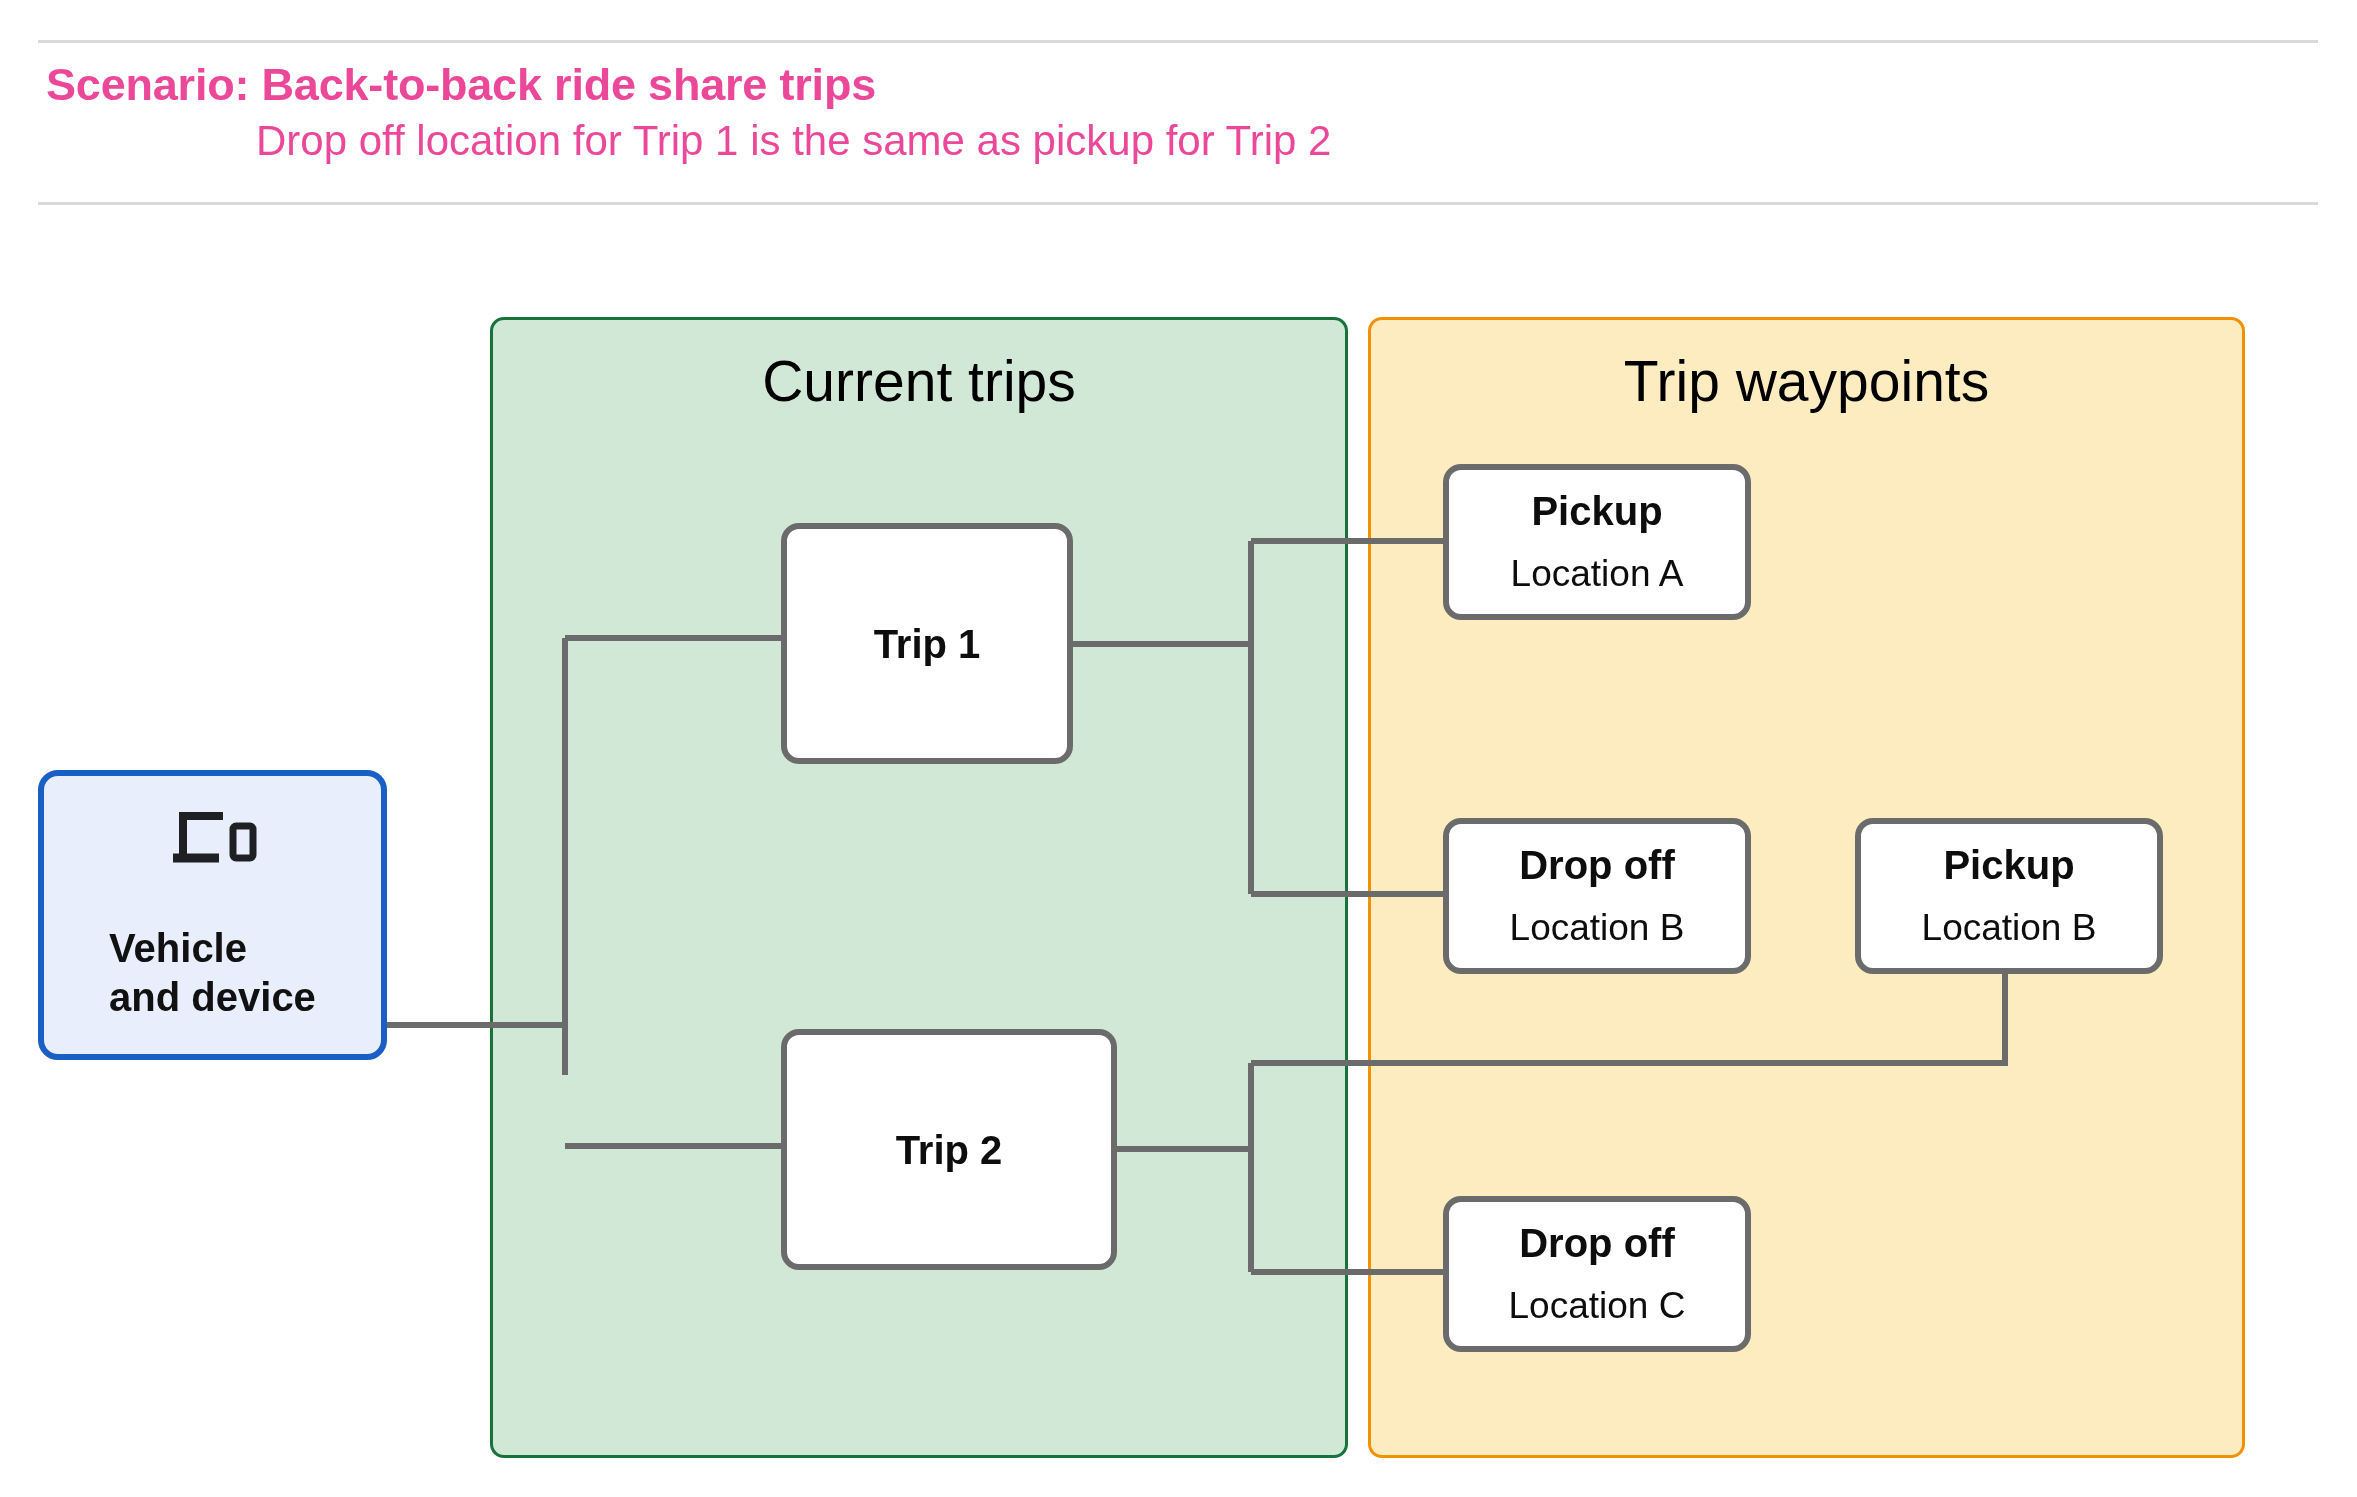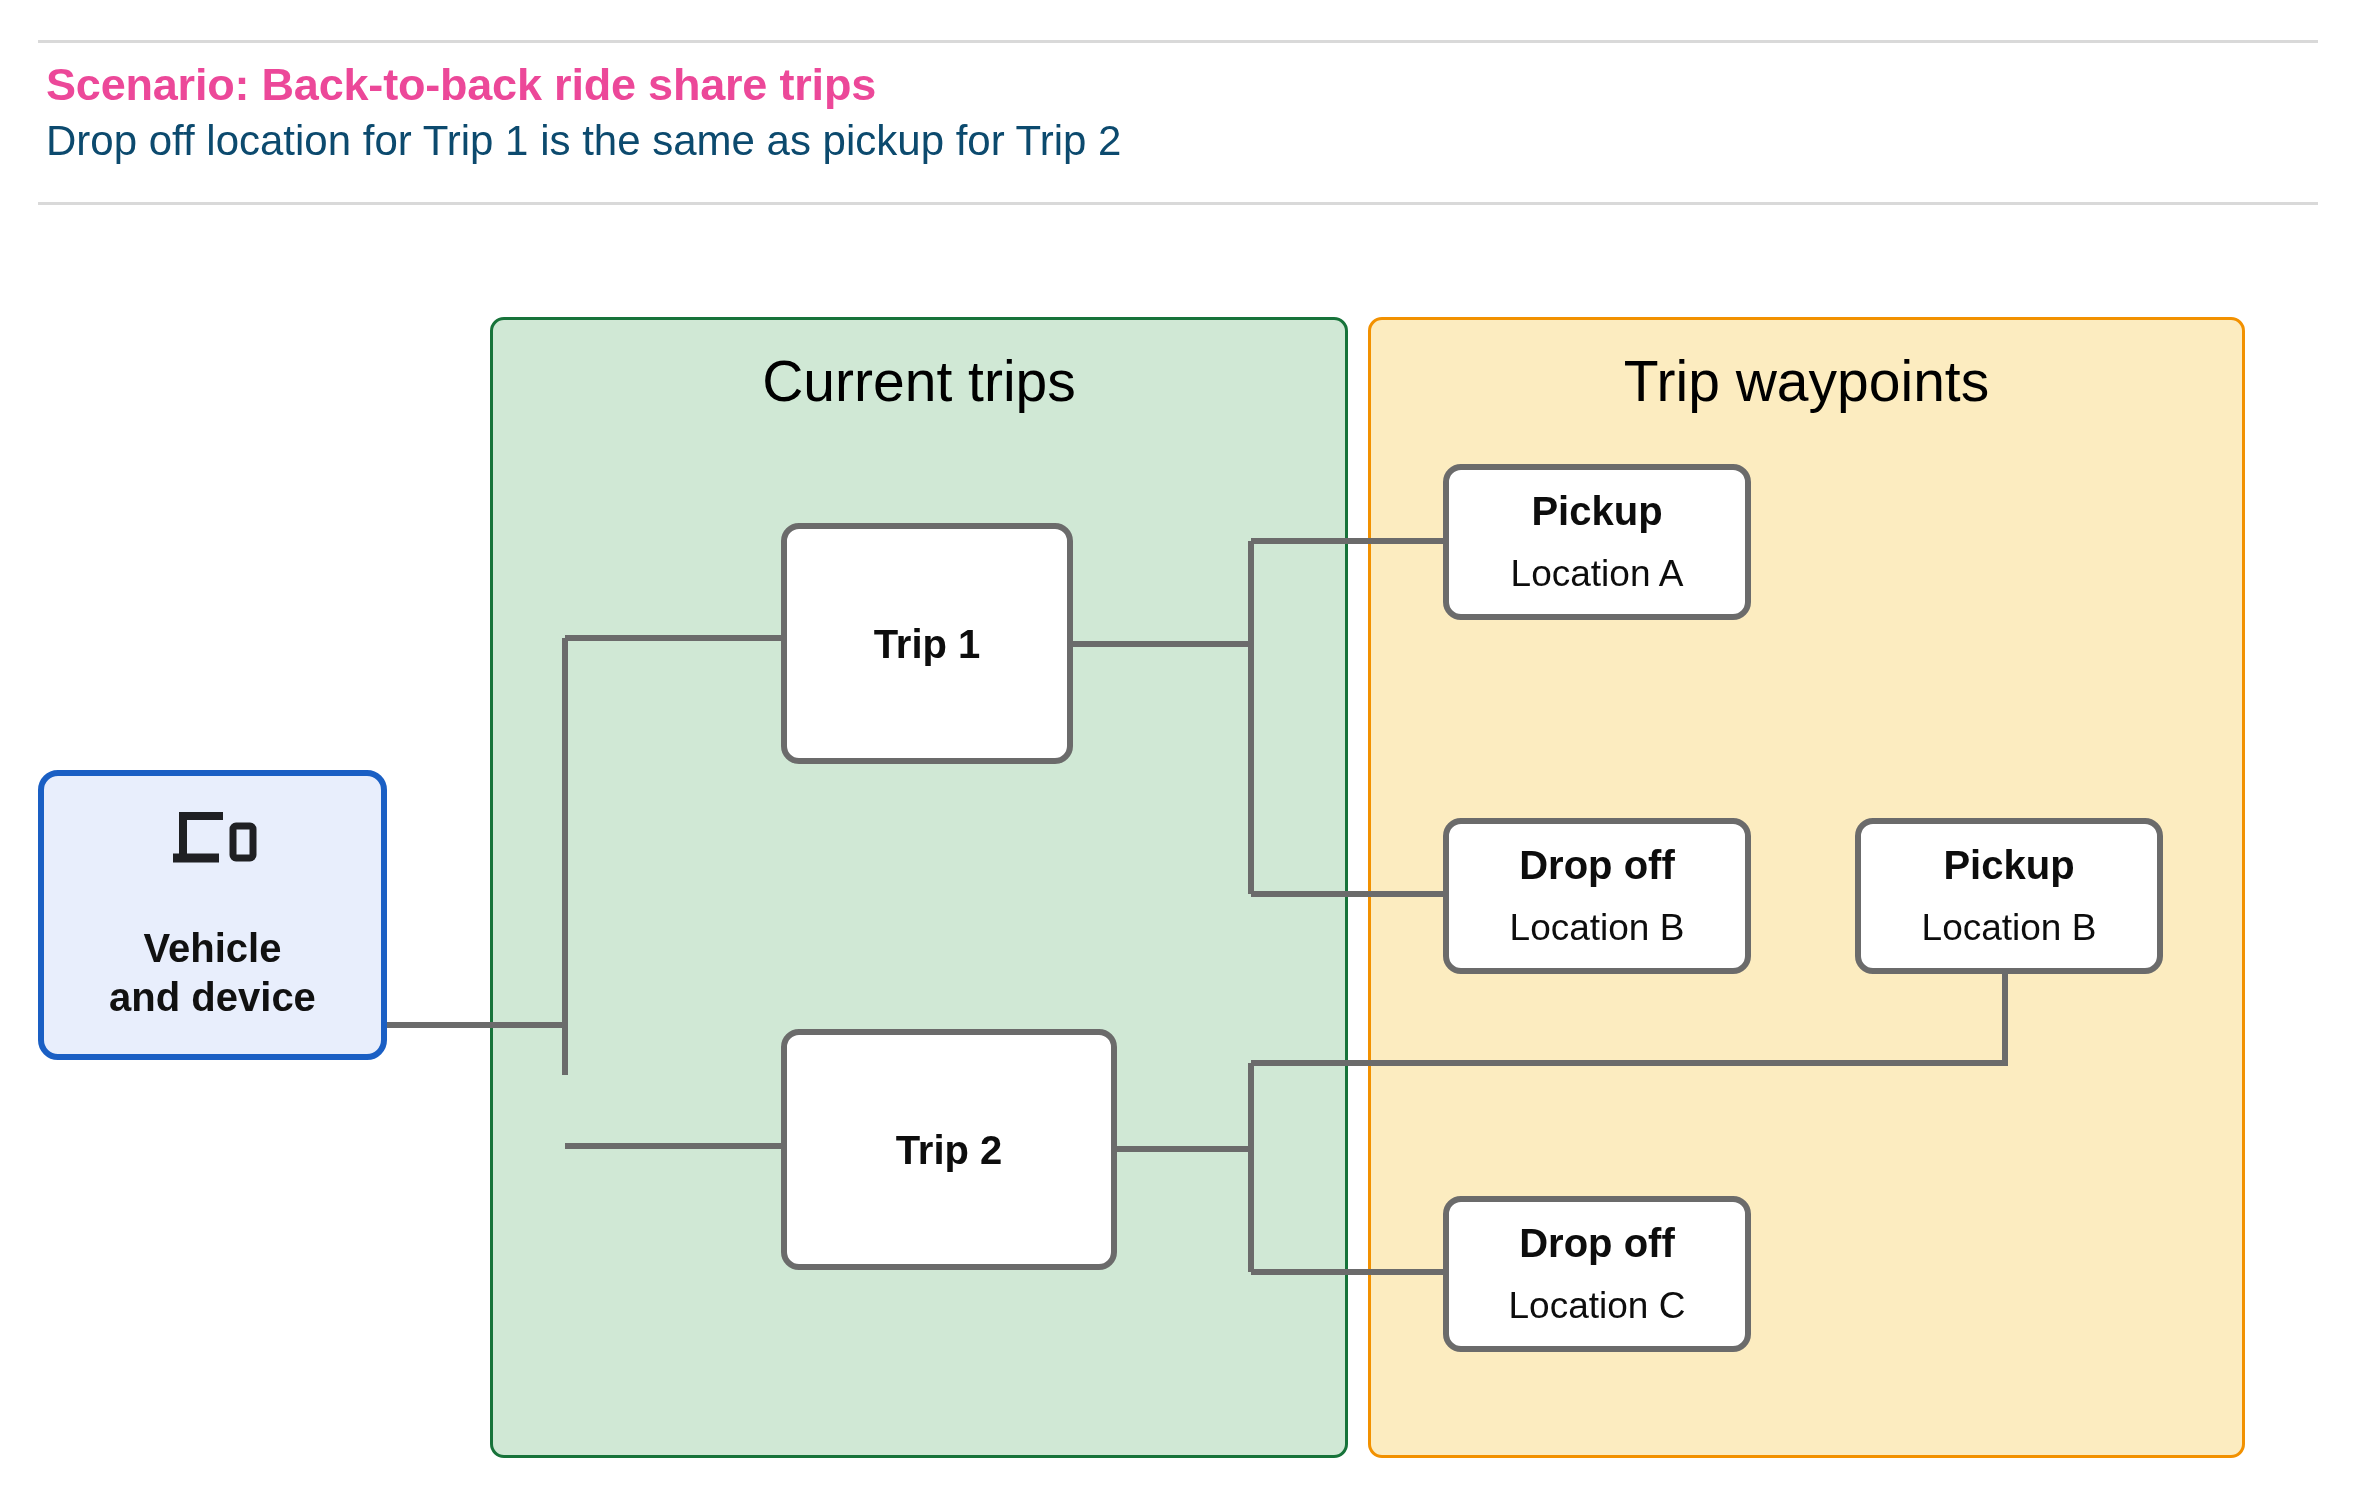--- a/index.html
+++ b/index.html
@@ -40,23 +40,24 @@
     font-size: 45px;
     font-weight: bold;
     color: #ec4899;
     line-height: 1.18;
     letter-spacing: -0.2px;
     white-space: nowrap;
   }
   #scenario-subtitle {
     font-size: 42px;
     font-weight: normal;
-    color: #0c4a6e;
+    color: #ec4899;
     line-height: 1.2;
     margin-top: 5px;
+    margin-left: 210px;
     white-space: nowrap;
   }
 
   
   .group-box {
     position: absolute;
     border-radius: 14px;
     box-sizing: border-box;
   }
   #group-current-trips {
@@ -159,21 +160,21 @@
   #vehicle-icon {
     width: 92px;
     height: 64px;
     margin-bottom: 52px;
   }
   #vehicle-label {
     font-size: 40px;
     font-weight: bold;
     color: #111111;
     line-height: 1.22;
-    text-align: center;
+    text-align: left;
     white-space: pre-line;
   }
 </style>
 </head>
 <body>
 
 <div id="canvas">
 
   <div class="divider" id="divider-top"></div>
   <div class="divider" id="divider-bottom"></div>

